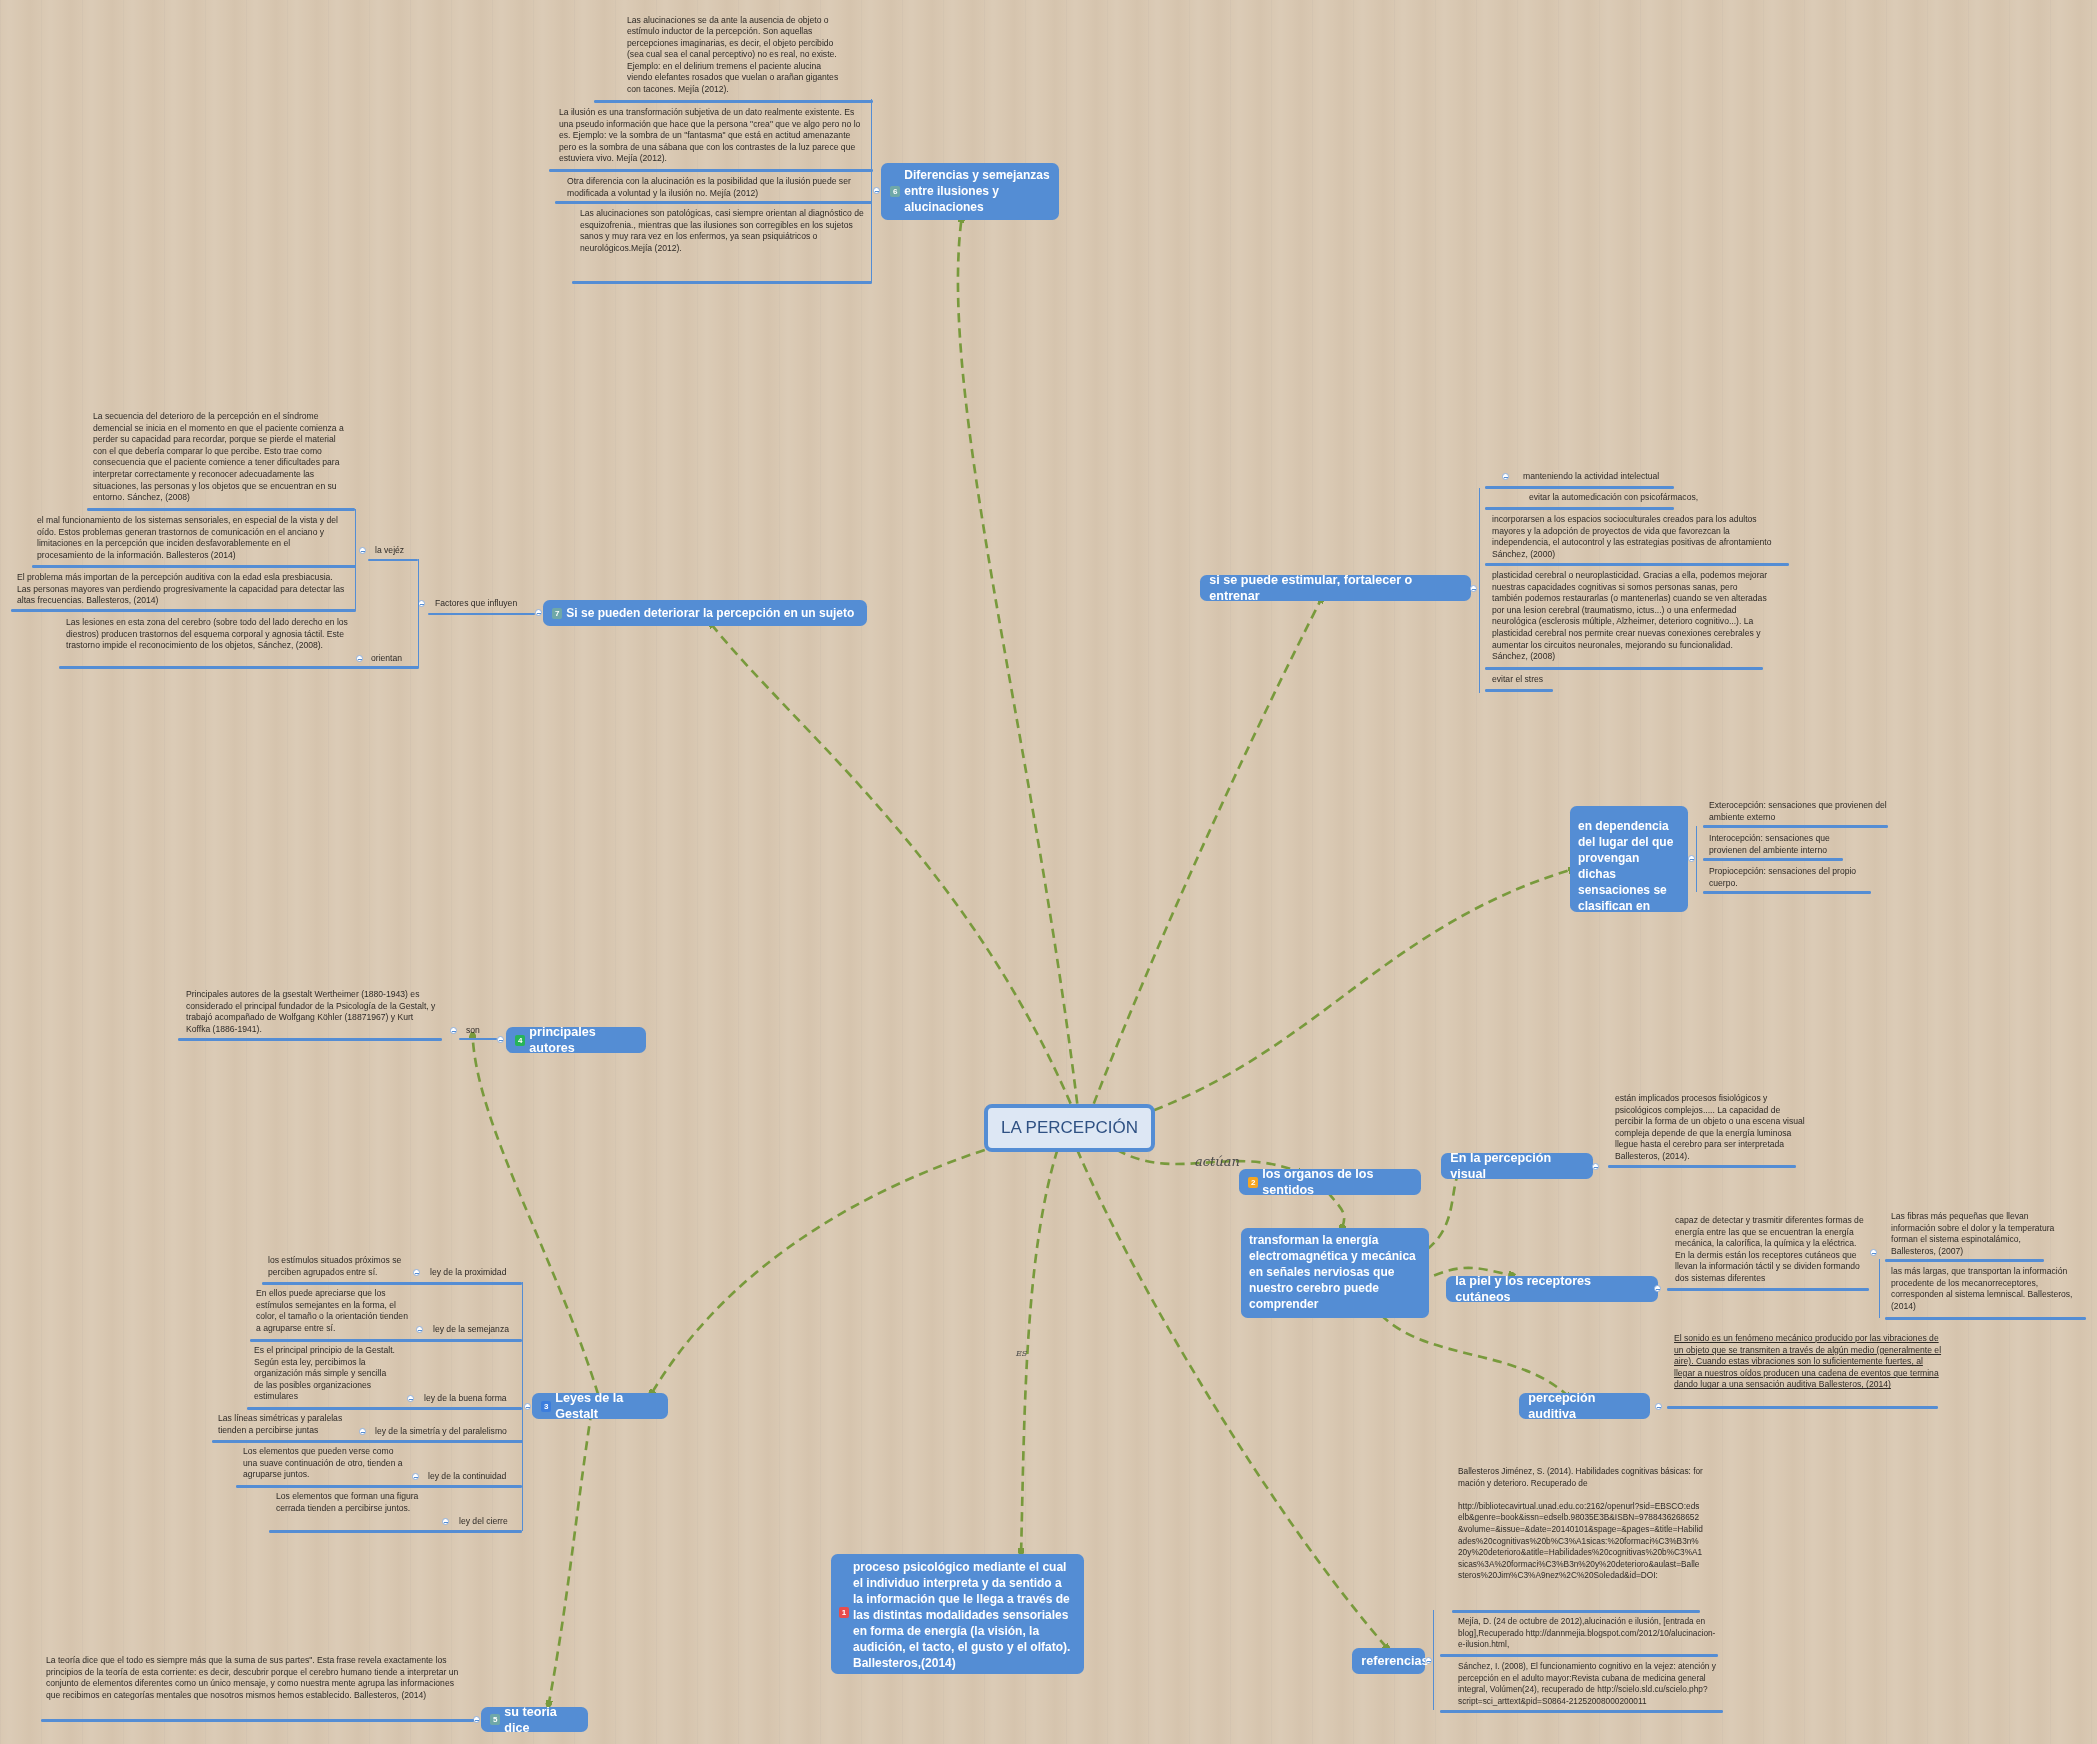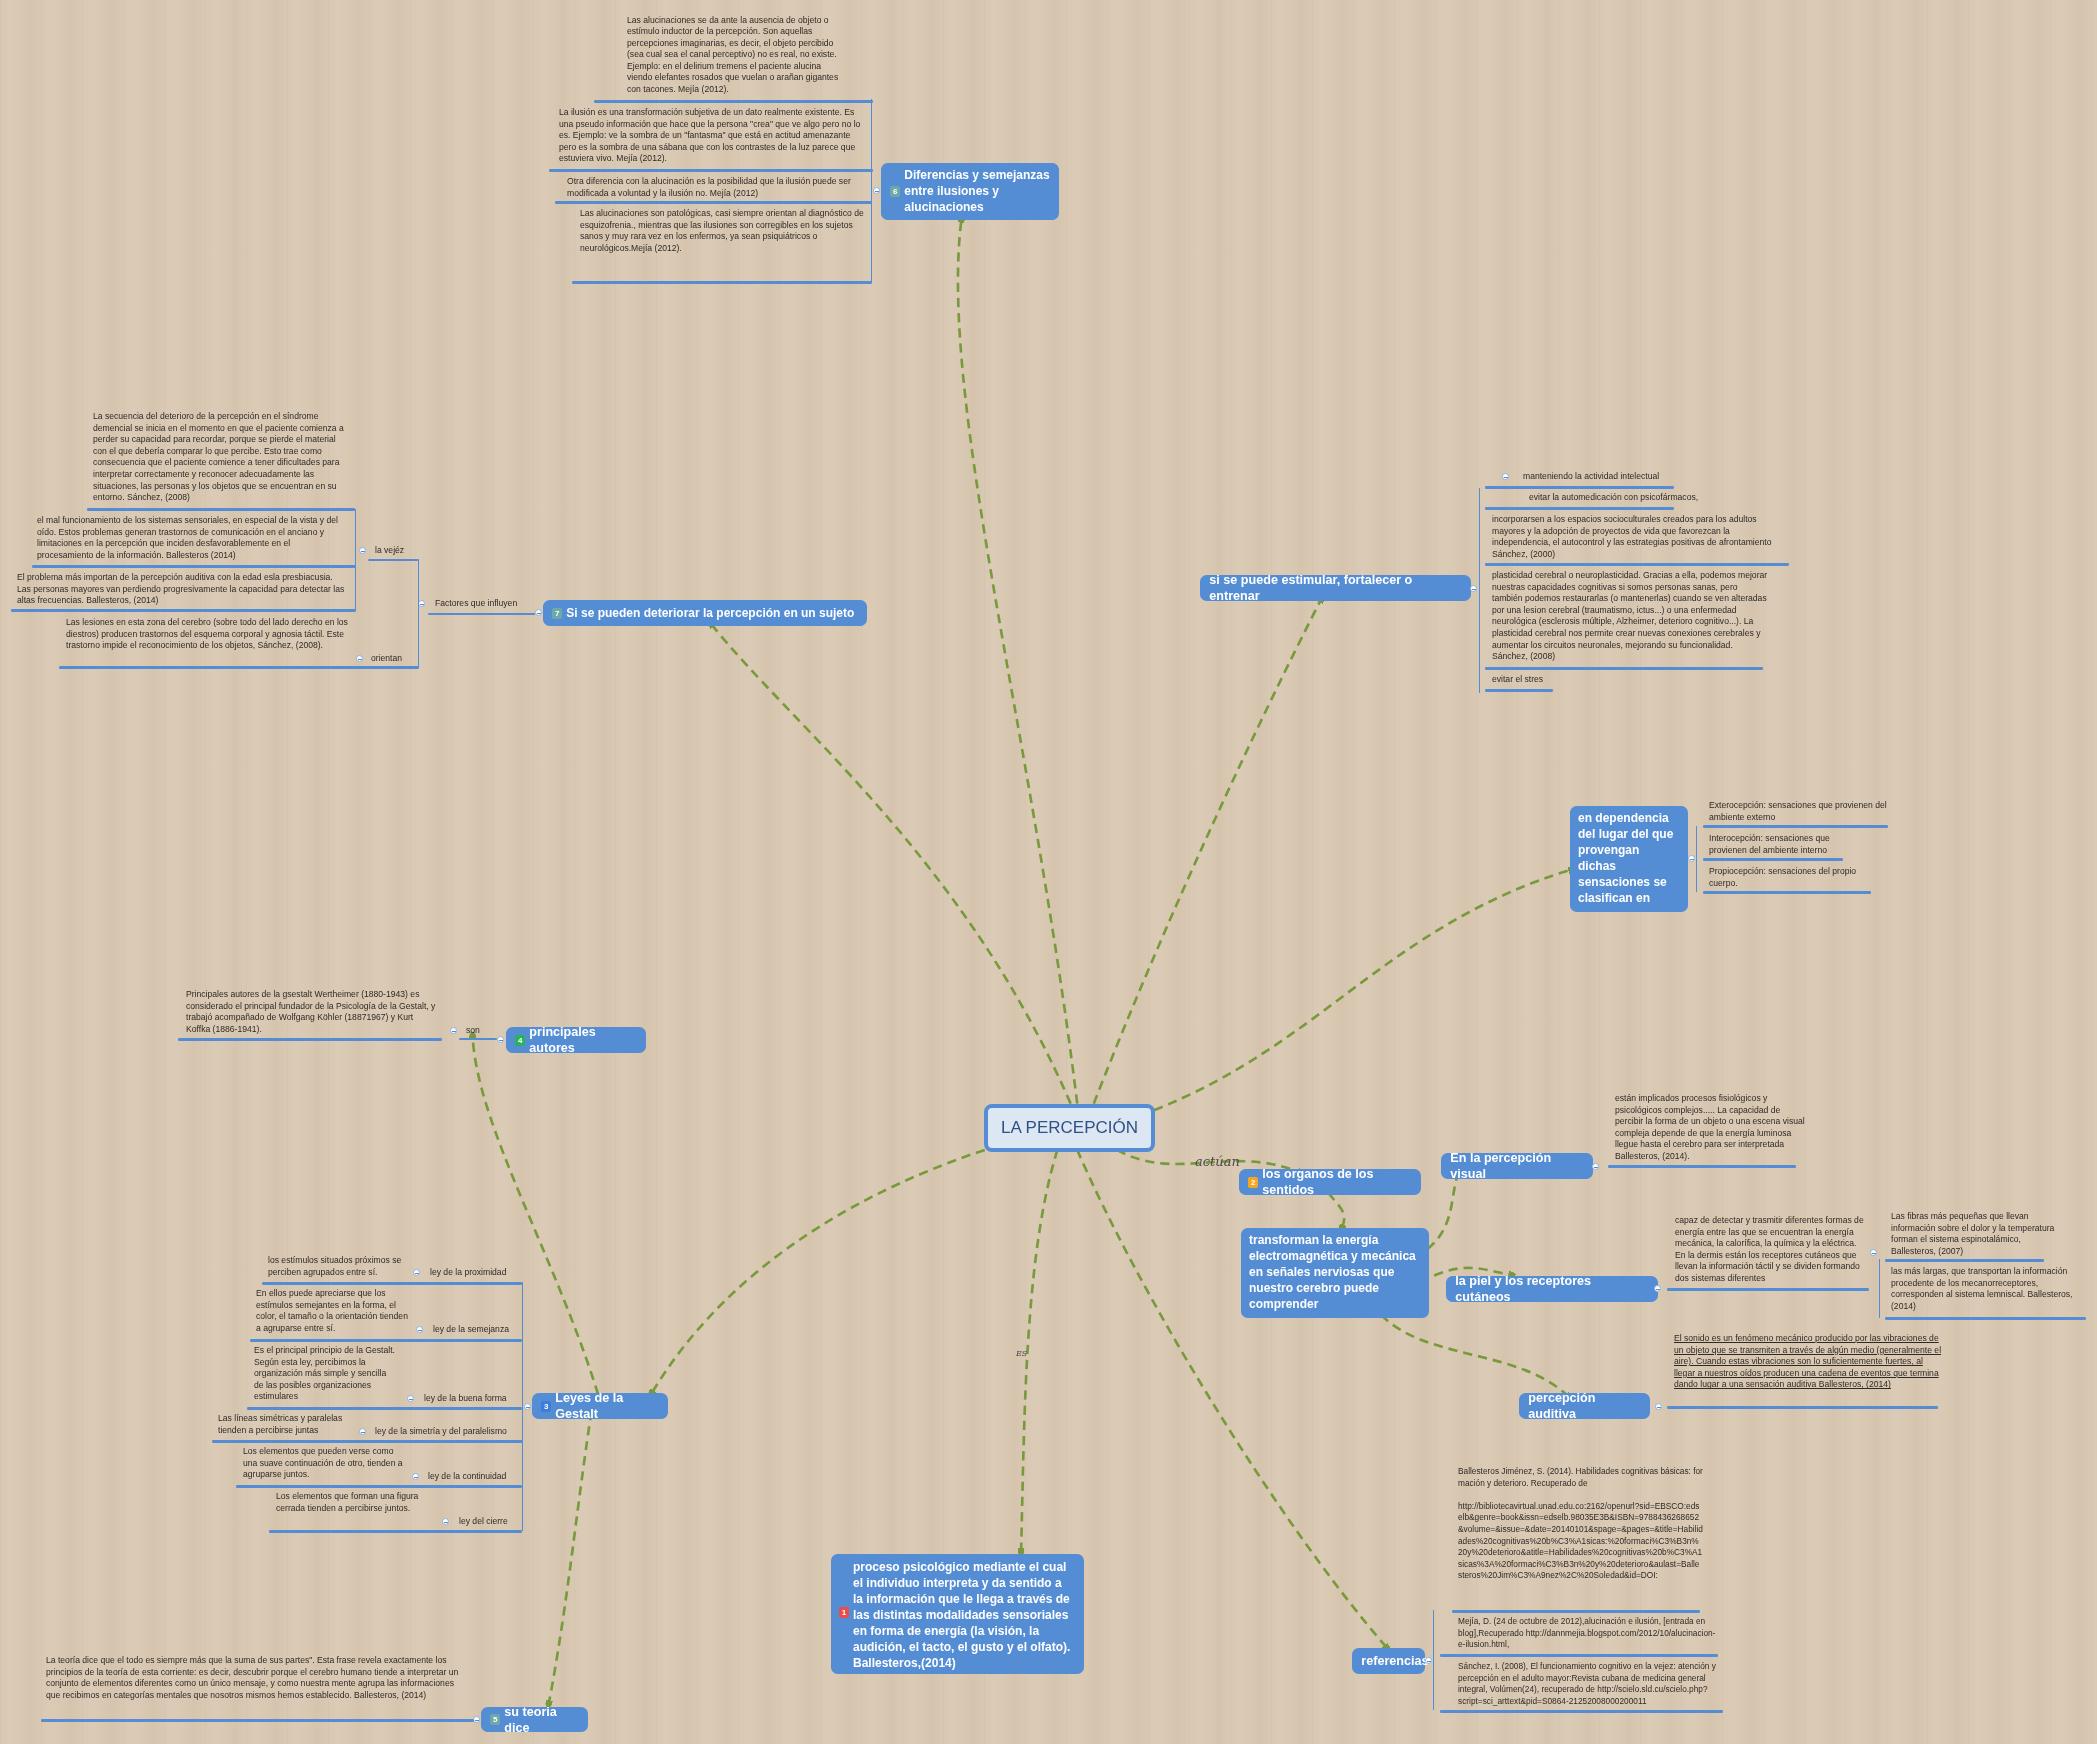--- a/index.html
+++ b/index.html
@@ -112,21 +112,21 @@
 <div class="uline" style="left:1485px;top:486px;width:189px;"></div>
 <div class="note" style="left:1492px;top:492px;width:198px;margin-left:37px;">evitar la automedicación con psicofármacos,</div>
 <div class="uline" style="left:1485px;top:507px;width:189px;"></div>
 <div class="note" style="left:1492px;top:514px;width:297px;">incorporarsen  a los espacios socioculturales creados para los adultos mayores y la adopción de proyectos de vida que favorezcan la independencia, el autocontrol y las estrategias positivas de afrontamiento Sánchez, (2000)</div>
 <div class="uline" style="left:1485px;top:563px;width:304px;"></div>
 <div class="note" style="left:1492px;top:570px;width:278px;">plasticidad cerebral o neuroplasticidad. Gracias a ella, podemos mejorar nuestras capacidades cognitivas si somos personas sanas, pero también podemos restaurarlas (o mantenerlas) cuando se ven alteradas por una lesion cerebral (traumatismo, ictus...) o una enfermedad neurológica (esclerosis múltiple, Alzheimer, deterioro cognitivo...). La plasticidad cerebral nos permite crear nuevas conexiones cerebrales y aumentar los circuitos neuronales, mejorando su funcionalidad. Sánchez, (2008)</div>
 <div class="uline" style="left:1485px;top:667px;width:278px;"></div>
 <div class="note" style="left:1492px;top:674px;width:132px;">evitar el stres</div>
 <div class="uline" style="left:1485px;top:689px;width:68px;"></div>
 
-<div class="topic multi" style="left:1570px;top:806px;width:118px;height:106px;font-size:12px;line-height:16px;padding:4px 8px;">
+<div class="topic multi" style="left:1570px;top:806px;width:118px;height:106px;font-size:12px;line-height:16px;padding:12px 8px;">
   <span>en dependencia del lugar del que provengan dichas sensaciones se clasifican en</span>
 </div>
 <div class="collapse" style="left:1688px;top:855px;"></div>
 <div class="thin" style="left:1696px;top:826px;width:1.3px;height:66px;"></div>
 <div class="note" style="left:1709px;top:800px;width:178px;">Exterocepción: sensaciones que provienen del ambiente externo</div>
 <div class="uline" style="left:1703px;top:825px;width:185px;"></div>
 <div class="note" style="left:1709px;top:833px;width:145px;">Interocepción: sensaciones que provienen del ambiente interno</div>
 <div class="uline" style="left:1703px;top:858px;width:140px;"></div>
 <div class="note" style="left:1709px;top:866px;width:165px;">Propiocepción: sensaciones del propio cuerpo.</div>
 <div class="uline" style="left:1703px;top:891px;width:168px;"></div>

